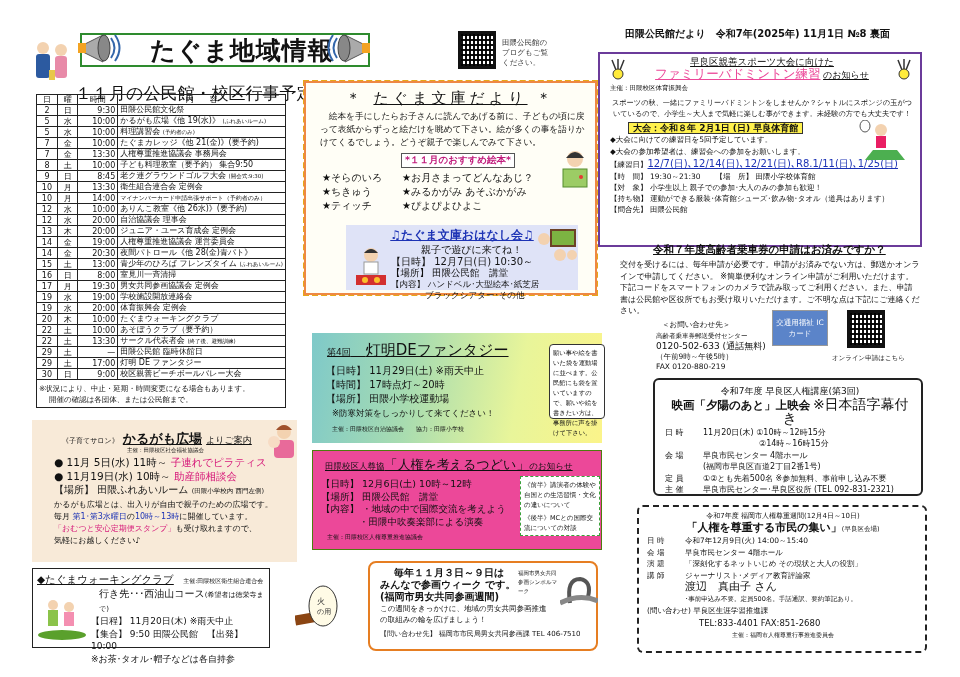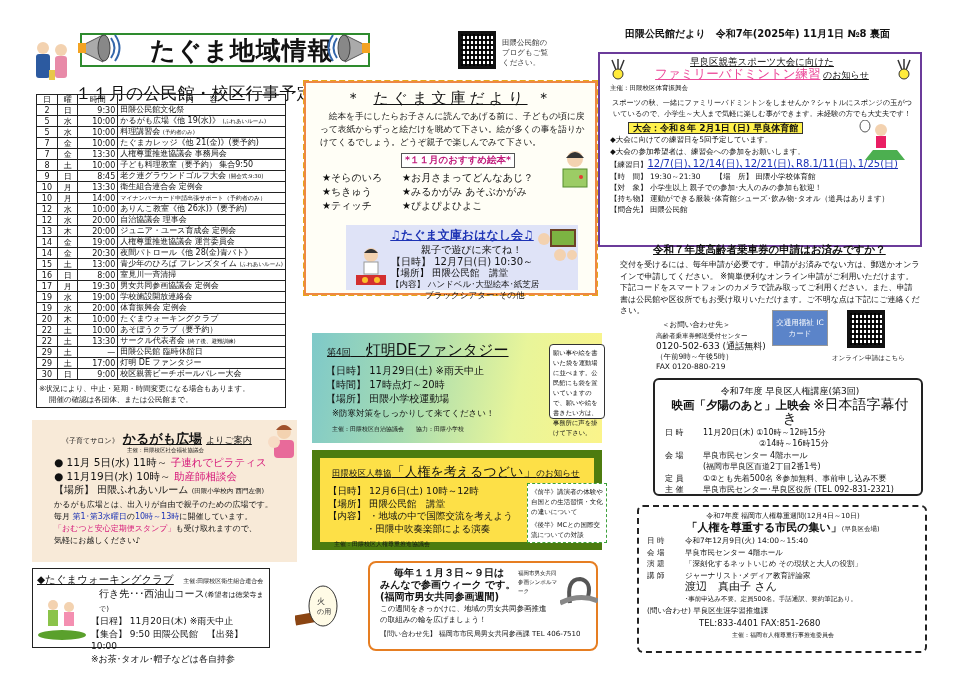--- a/index.html
+++ b/index.html
@@ -34,21 +34,21 @@
   .books { left: 16px; top: 88px; font-size: 10px; line-height: 14px; display: grid; grid-template-columns: 80px 150px; }
   .ohanashi { left: 40px; top: 142px; width: 232px; height: 65px; background: #dfe3f7; }
   .ohanashi-title { left: 0; width: 100%; top: 2px; text-align: center; color: #1d33b5; font-weight: bold; font-size: 12px; text-decoration: underline; }
   .ohanashi-body { left: 45px; top: 19px; font-size: 9px; line-height: 11.5px; }
   
   .akari { left: 312px; top: 333px; width: 290px; height: 110px; background: linear-gradient(100deg, #7ec9c9 0%, #a8dcb0 35%, #e8f59a 70%, #fbf48a 100%); }
   .akari-title { left: 15px; top: 8px; font-size: 15px; text-decoration: underline; }
   .akari-body { left: 14px; top: 31px; font-size: 10px; line-height: 14px; }
   .akari-note { left: 237px; top: 11px; width: 56px; height: 75px; background: #fff; border: 1px solid #333; border-radius: 4px; font-size: 6.3px; line-height: 10px; padding: 3px; }
   
-  .tsudoi { left: 312px; top: 450px; width: 290px; height: 100px; background: #fde047; border: 8px solid #4d7c0f; }
+  .tsudoi { left: 312px; top: 450px; width: 290px; height: 100px; background: #ec4899; border: 1px solid #4d7c0f; }
   .tsudoi-title { left: 12px; top: 5px; font-size: 12px; }
   .tsudoi-body { left: 8px; top: 27px; font-size: 9.5px; line-height: 12.5px; }
   .tsudoi-note { left: 207px; top: 25px; width: 80px; height: 60px; border: 1px dashed #3aa13a; background: #fff; font-size: 6.5px; line-height: 10px; padding: 3px; }
   
   .karugamo { left: 32px; top: 420px; width: 265px; height: 142px; background: #f8ead8; }
   .karu-title { left: 30px; top: 10px; font-size: 13px; }
   .karu-body { left: 22px; top: 36px; width: 240px; font-size: 9px; line-height: 13.5px; }
   .pink { color: #d61a7a; }
   .blue { color: #1d33b5; }
   

